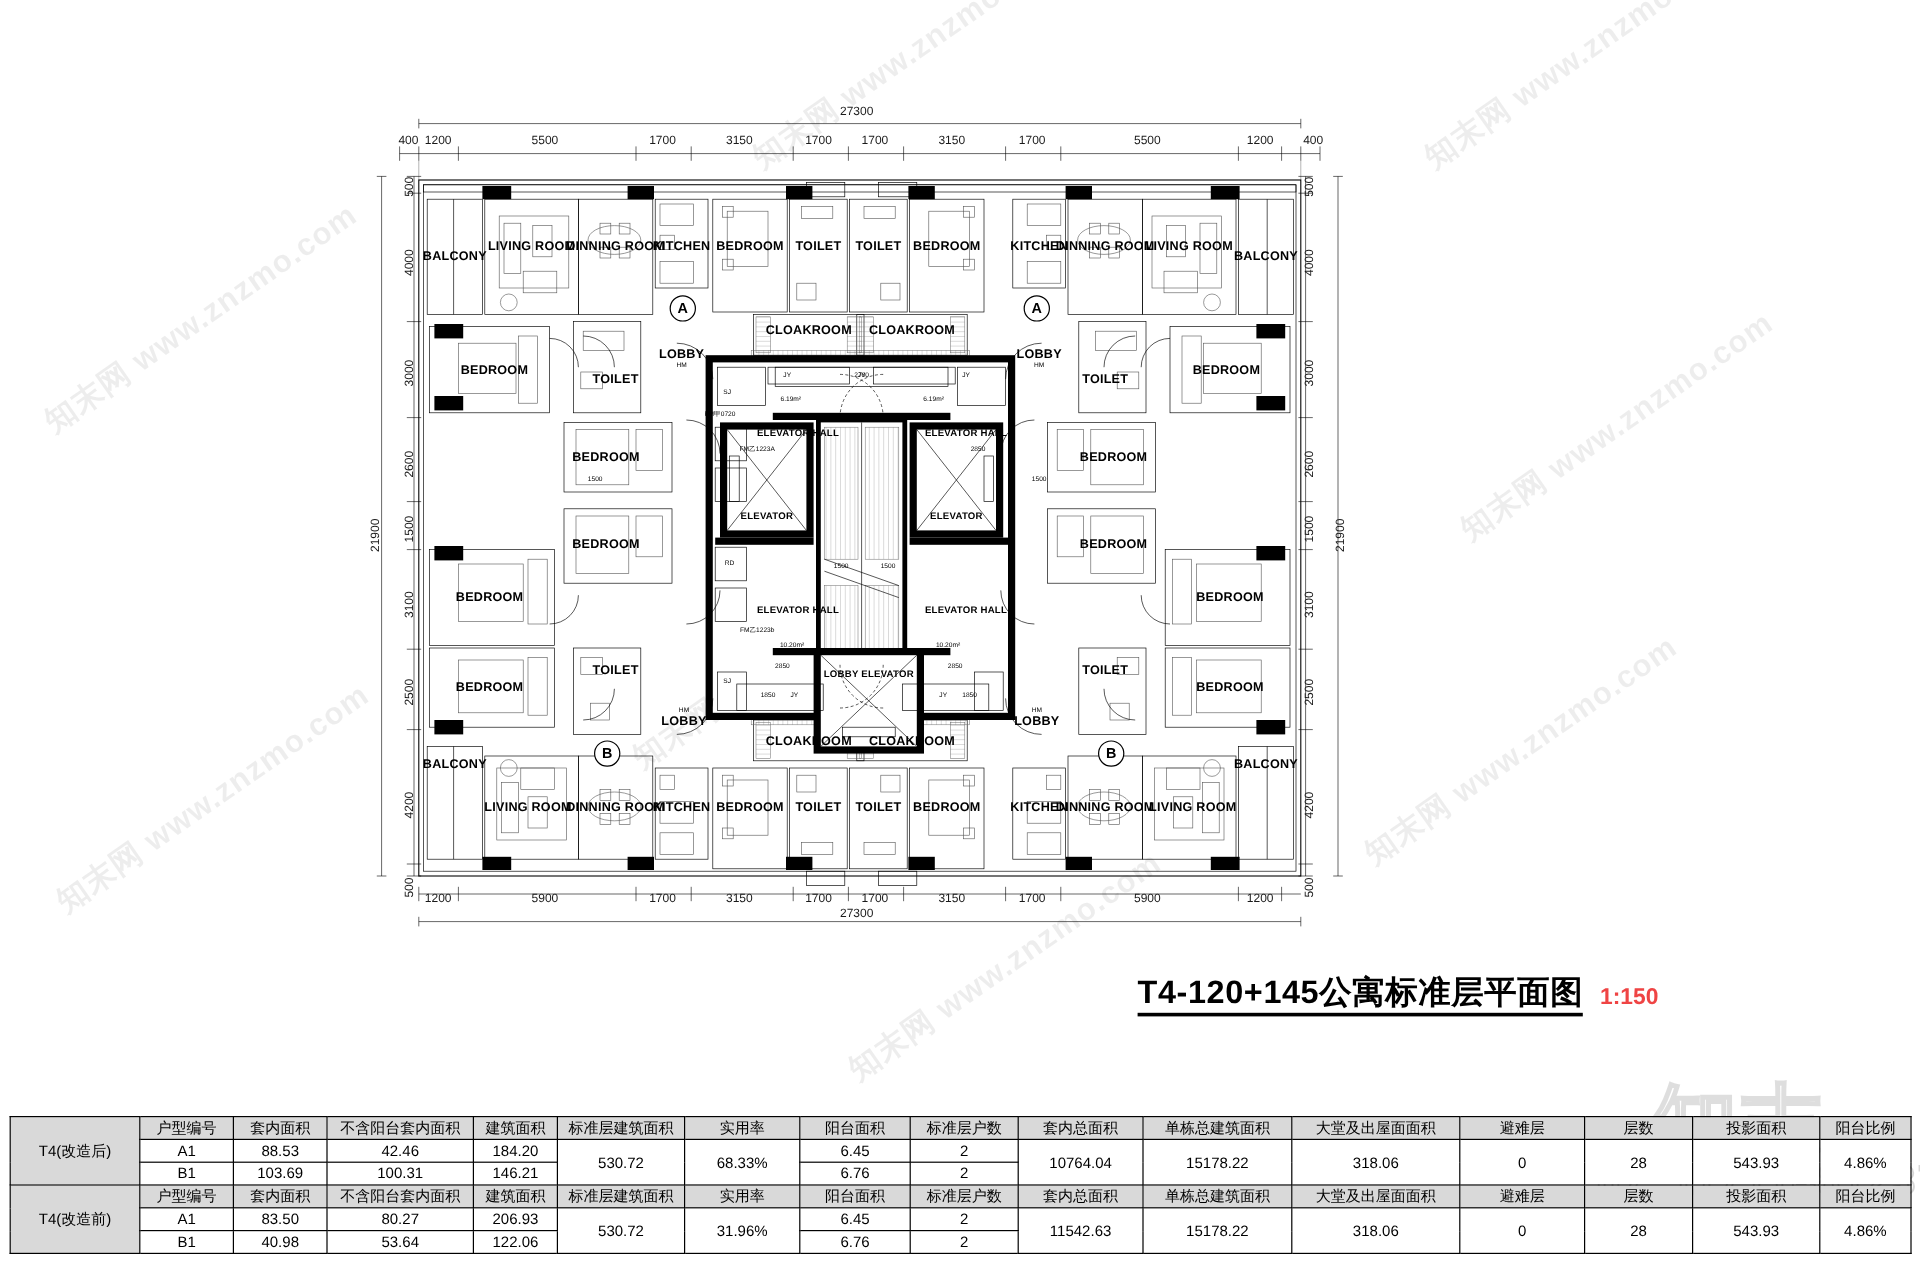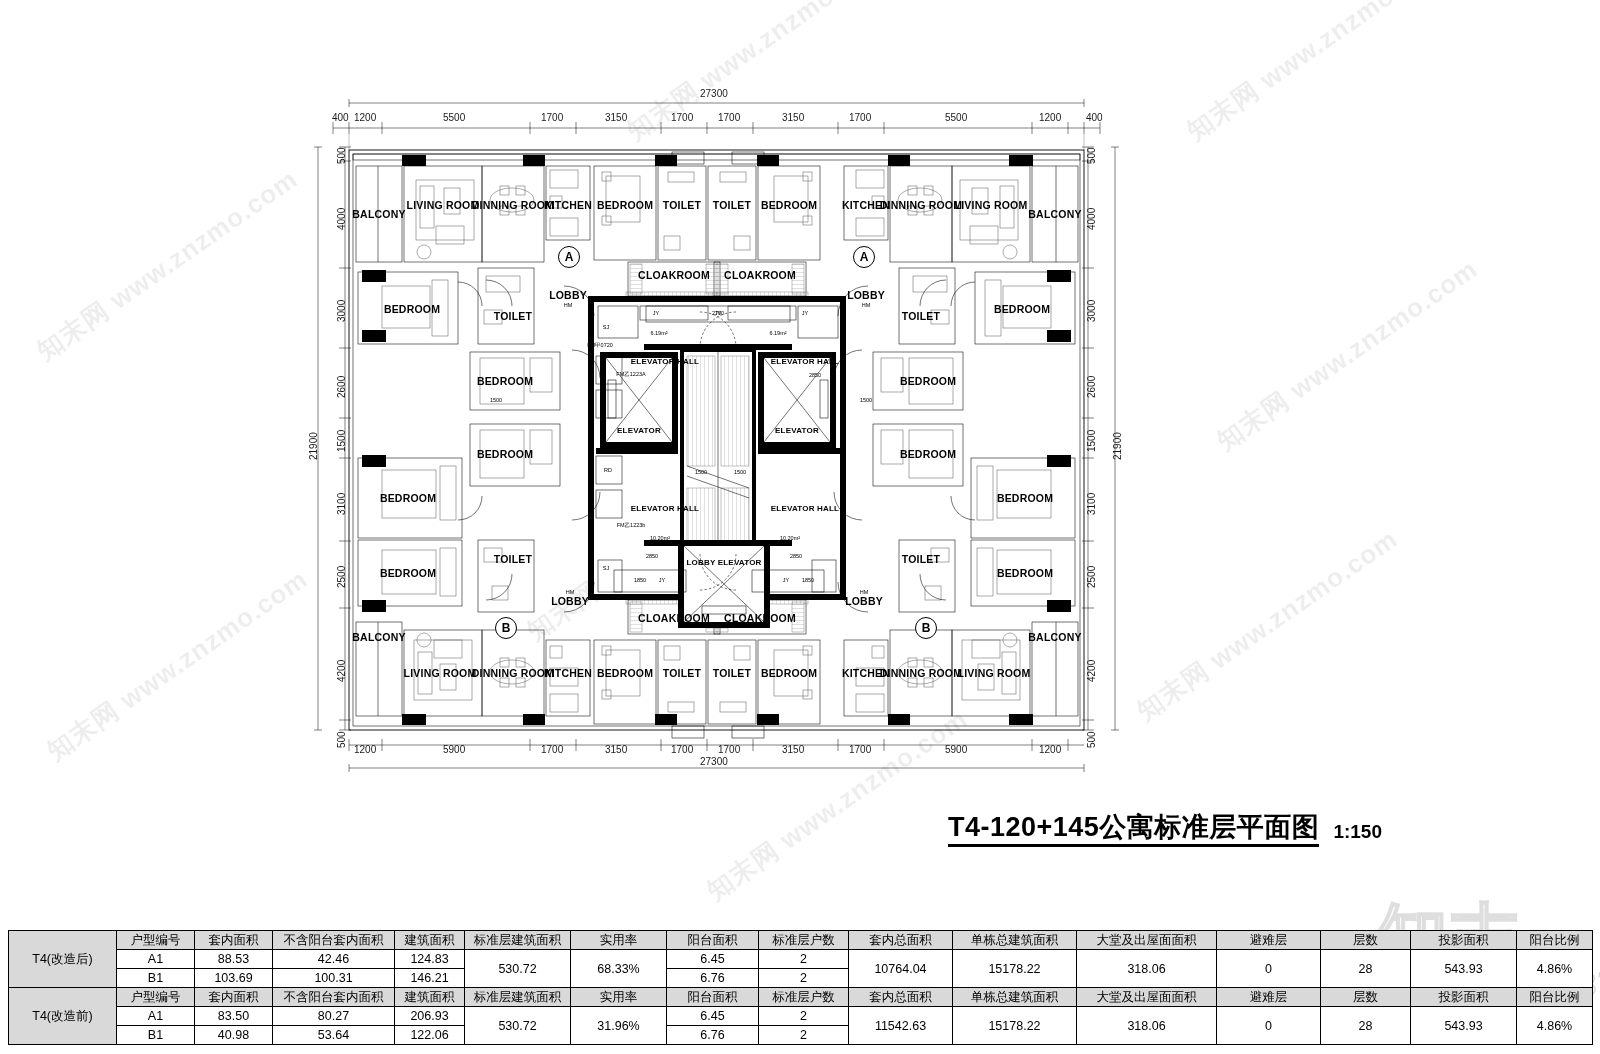--- a/index.html
+++ b/index.html
@@ -53,21 +53,21 @@
     display:flex; align-items:center; justify-content:center;
     transform: translate(-50%,-50%);
   }
 
   
   #title-wrap { position:absolute; left: 948px; top: 812px; display:flex; align-items:flex-end; gap: 14px; }
   #plan-title {
     font-size: 27px; font-weight: 700; color:#000; letter-spacing: .5px;
     border-bottom: 3.5px solid #000; padding-bottom: 2px; line-height: 1.12;
   }
-  #plan-scale { font-size: 19px; font-weight: 600; color:#000000; padding-bottom: 4px; }
+  #plan-scale { font-size: 19px; font-weight: 600; color:#ef4444; padding-bottom: 4px; }
 
   
   #tbl-wrap { position:absolute; left: 8px; top: 930px; width: 1584px; }
   table.area-table { border-collapse: collapse; width: 1584px; table-layout: fixed;
                      font-family: "Liberation Sans", sans-serif; }
   table.area-table td, table.area-table th {
     border: 1px solid #000; text-align:center; vertical-align: middle;
     font-size: 12.5px; color:#000; height: 19px; padding: 0 1px; font-weight: 400;
     background: #ffffff; white-space: nowrap; overflow: hidden;
   }
@@ -699,21 +699,21 @@
           <th class="red">大堂及出屋面面积</th>
           <th>避难层</th>
           <th>层数</th>
           <th>投影面积</th>
           <th>阳台比例</th>
         </tr>
         <tr>
           <td>A1</td>
           <td>88.53</td>
           <td class="redval">42.46</td>
-          <td>124.83</td>
+          <td>184.20</td>
           <td class="redval" rowspan="2">530.72</td>
           <td rowspan="2">68.33%</td>
           <td class="redval">6.45</td>
           <td>2</td>
           <td rowspan="2">10764.04</td>
           <td rowspan="2">15178.22</td>
           <td class="redval" rowspan="2">318.06</td>
           <td class="redval" rowspan="2">0</td>
           <td class="redval" rowspan="2">28</td>
           <td class="redval" rowspan="2">543.93</td>

